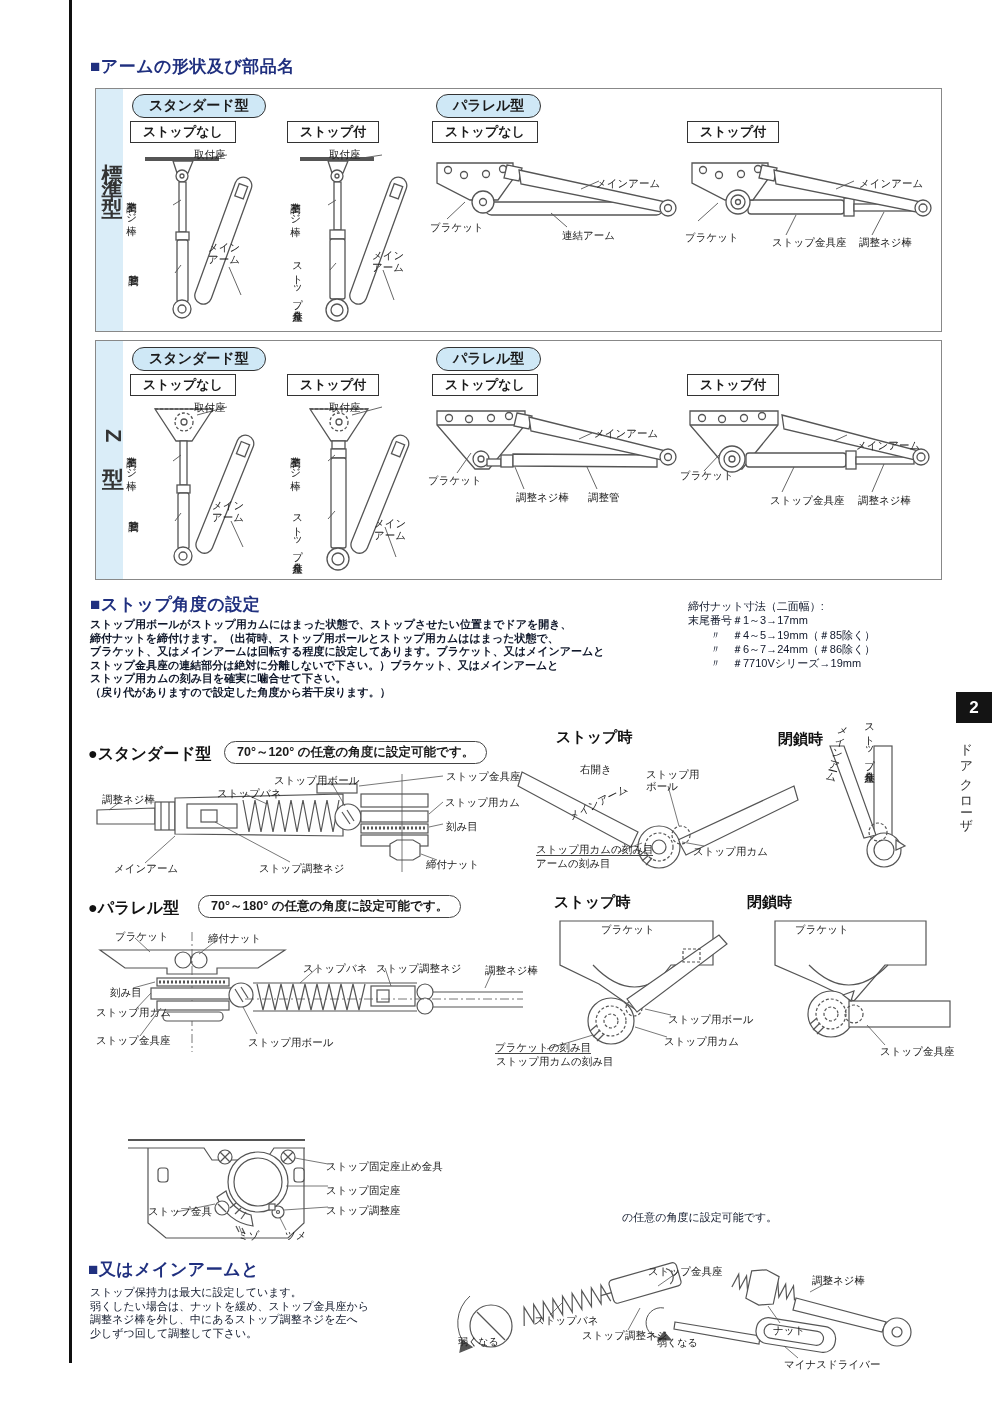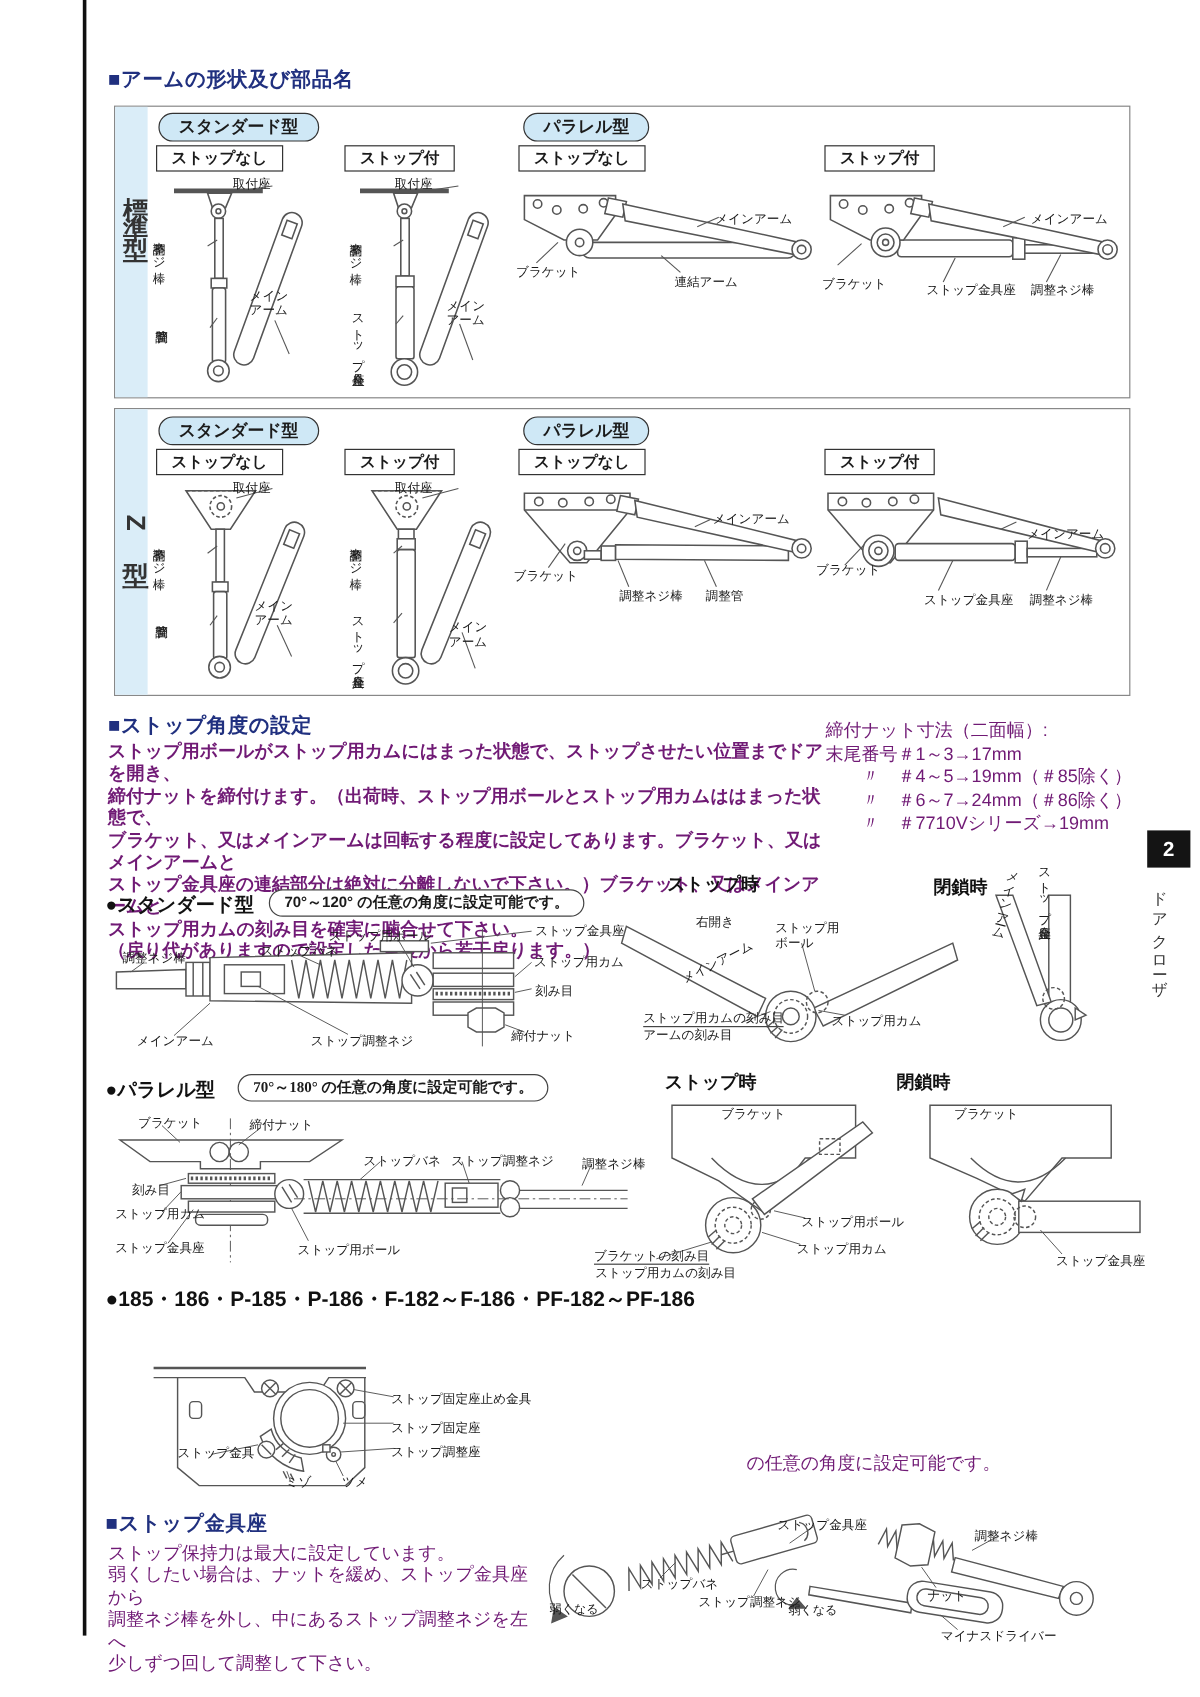--- a/index.html
+++ b/index.html
@@ -2,21 +2,21 @@
 <html><head>
 <meta charset="utf-8">
 <style>
   html,body{margin:0;padding:0;background:#fff;}
   #page{position:relative;width:1000px;height:1414px;background:#fff;overflow:hidden;
         font-family:"Liberation Sans","DejaVu Sans",sans-serif;color:#1b1b1b;}
   .h1{position:absolute;font-size:17px;font-weight:bold;color:#20307f;letter-spacing:.5px;}
   .bullet{position:absolute;font-size:16px;font-weight:bold;color:#111;}
   .pill{position:absolute;border:1.5px solid #444;border-radius:14px;background:#fff;
         font-size:12.5px;font-weight:bold;padding:2px 12px;white-space:nowrap;}
-  .body-text{position:absolute;font-size:15px;line-height:1.23;white-space:pre-line;color:#701a75;}
+  .body-text{position:absolute;font-size:11px;line-height:1.23;white-space:pre-line;color:#0f172a;}
   .framebox{position:absolute;border:1px solid #888;background:#fff;}
   .strip{position:absolute;left:0;top:0;width:27px;height:100%;background:#daedf8;}
   .rowlabel{position:absolute;writing-mode:vertical-rl;font-weight:600;color:#333;}
   .oval{position:absolute;border:1.5px solid #333;border-radius:16px;background:#cfe8f6;
         font-size:14px;font-weight:bold;padding:2px 16px;white-space:nowrap;}
   .sbox{position:absolute;border:1.5px solid #333;background:#fff;font-size:13px;
         font-weight:bold;padding:1px 12px;white-space:nowrap;}
   .lbl{position:absolute;font-size:10.5px;line-height:1.15;color:#1a1a1a;white-space:pre-line;}
   .v{writing-mode:vertical-rl;}
   .state-title{position:absolute;font-size:15px;font-weight:bold;color:#111;}
@@ -388,21 +388,21 @@
       <circle cx="72" cy="106" r="17" fill="#fff"></circle>
         <circle cx="72" cy="106" r="10" fill="#fff"></circle>
       <circle cx="66" cy="88" r="9" stroke-dasharray="3 2"></circle>
       <polygon points="84,96 93,102 84,106" fill="#fff"></polygon>
     </g>
   </svg>
   <span class="lbl v" style="left:833px;top:718px;transform:rotate(14deg);">メインアーム</span>
   <span class="lbl v" style="left:864px;top:716px;">ストップ金具座</span>
 
   <div class="bullet" style="left:88px;top:898px;">●パラレル型</div>
-  <div class="pill" style="left:198px;top:895px;font-family:Liberation Serif, serif;">70°～180° の任意の角度に設定可能です。</div>
+  <div class="pill" style="left:198px;top:895px;">70°～180° の任意の角度に設定可能です。</div>
 
   <svg class="d" style="left:95px;top:926px;" width="430" height="132" viewBox="0 0 430 132">
     <g stroke="#555" fill="none" stroke-width="1.2">
       <polygon points="5,24 190,24 163,42 122,42 122,48 72,48 72,42 30,42" fill="#fff"></polygon>
       <circle cx="88" cy="34" r="8" fill="#fff"></circle>
         <circle cx="104" cy="34" r="8" fill="#fff"></circle>
       <line x1="97" y1="6" x2="97" y2="126" stroke-dasharray="9 3 2 3" stroke-width="0.8"></line>
       <rect x="62" y="52" width="72" height="8" fill="#fff"></rect>
         <line x1="64" y1="56" x2="132" y2="56" stroke-dasharray="2 2" stroke-width="3"></line>
       <rect x="56" y="62" width="84" height="11" fill="#fff"></rect>
@@ -486,21 +486,20 @@
       <circle cx="109" cy="101" r="9" stroke-dasharray="3 2"></circle>
       <polygon points="98,82 109,78 106,88" fill="#fff"></polygon>
       <g stroke-width="0.8">
           <line x1="140" y1="132" x2="122" y2="112"></line>
         </g>
     </g>
   </svg>
   <span class="lbl" style="left:795px;top:923px;">ブラケット</span>
   <span class="lbl" style="left:880px;top:1045px;">ストップ金具座</span>
 
-  <div class="bullet" style="left:88px;top:1070px;font-size:17.5px;">●185・186・P-185・P-186・F-182～F-186・PF-182～PF-186</div>
 
   <svg class="d" style="left:118px;top:1138px;" width="215" height="138" viewBox="0 0 215 138">
     <g stroke="#555" fill="none" stroke-width="1.2">
       <line x1="10" y1="2" x2="187" y2="2" stroke-width="2"></line>
       <polyline points="10,10 86,10 94,22 148,22 156,10 187,10"></polyline>
       <polyline points="30,10 30,85 48,100 170,100 186,85 186,10"></polyline>
       <circle cx="140" cy="44" r="30" fill="#fff"></circle>
         <circle cx="140" cy="44" r="24"></circle>
       <circle cx="107" cy="19" r="7" fill="#fff"></circle>
         <line x1="102" y1="14" x2="112" y2="24"></line>
@@ -533,21 +532,21 @@
   </svg>
   <span class="lbl" style="left:326px;top:1160px;">ストップ固定座止め金具</span>
   <span class="lbl" style="left:326px;top:1184px;">ストップ固定座</span>
   <span class="lbl" style="left:326px;top:1204px;">ストップ調整座</span>
   <span class="lbl" style="left:148px;top:1205px;">ストップ金具</span>
   <span class="lbl" style="left:238px;top:1229px;">ミゾ</span>
   <span class="lbl" style="left:285px;top:1229px;">ツメ</span>
 
   <div class="body-text" style="left:622px;top:1211px;">の任意の角度に設定可能です。</div>
 
-  <div class="h1" style="left:88px;top:1258px;">■ストップ金具座</div>
+  <div class="h1" style="left:88px;top:1258px;">■又はメインアームと</div>
   <div class="body-text" style="left:90px;top:1286px;width:360px;">ストップ保持力は最大に設定しています。
 弱くしたい場合は、ナットを緩め、ストップ金具座から
 調整ネジ棒を外し、中にあるストップ調整ネジを左へ
 少しずつ回して調整して下さい。</div>
 
   <svg class="d" style="left:450px;top:1260px;" width="515" height="152" viewBox="0 0 515 152">
     <g stroke="#555" fill="none" stroke-width="1.2">
       <circle cx="41" cy="66" r="21" fill="#fff"></circle>
         <line x1="27" y1="52" x2="55" y2="80"></line>
       <path d="M20,36 A36,36 0 0 0 16,86" stroke-width="1"></path>

